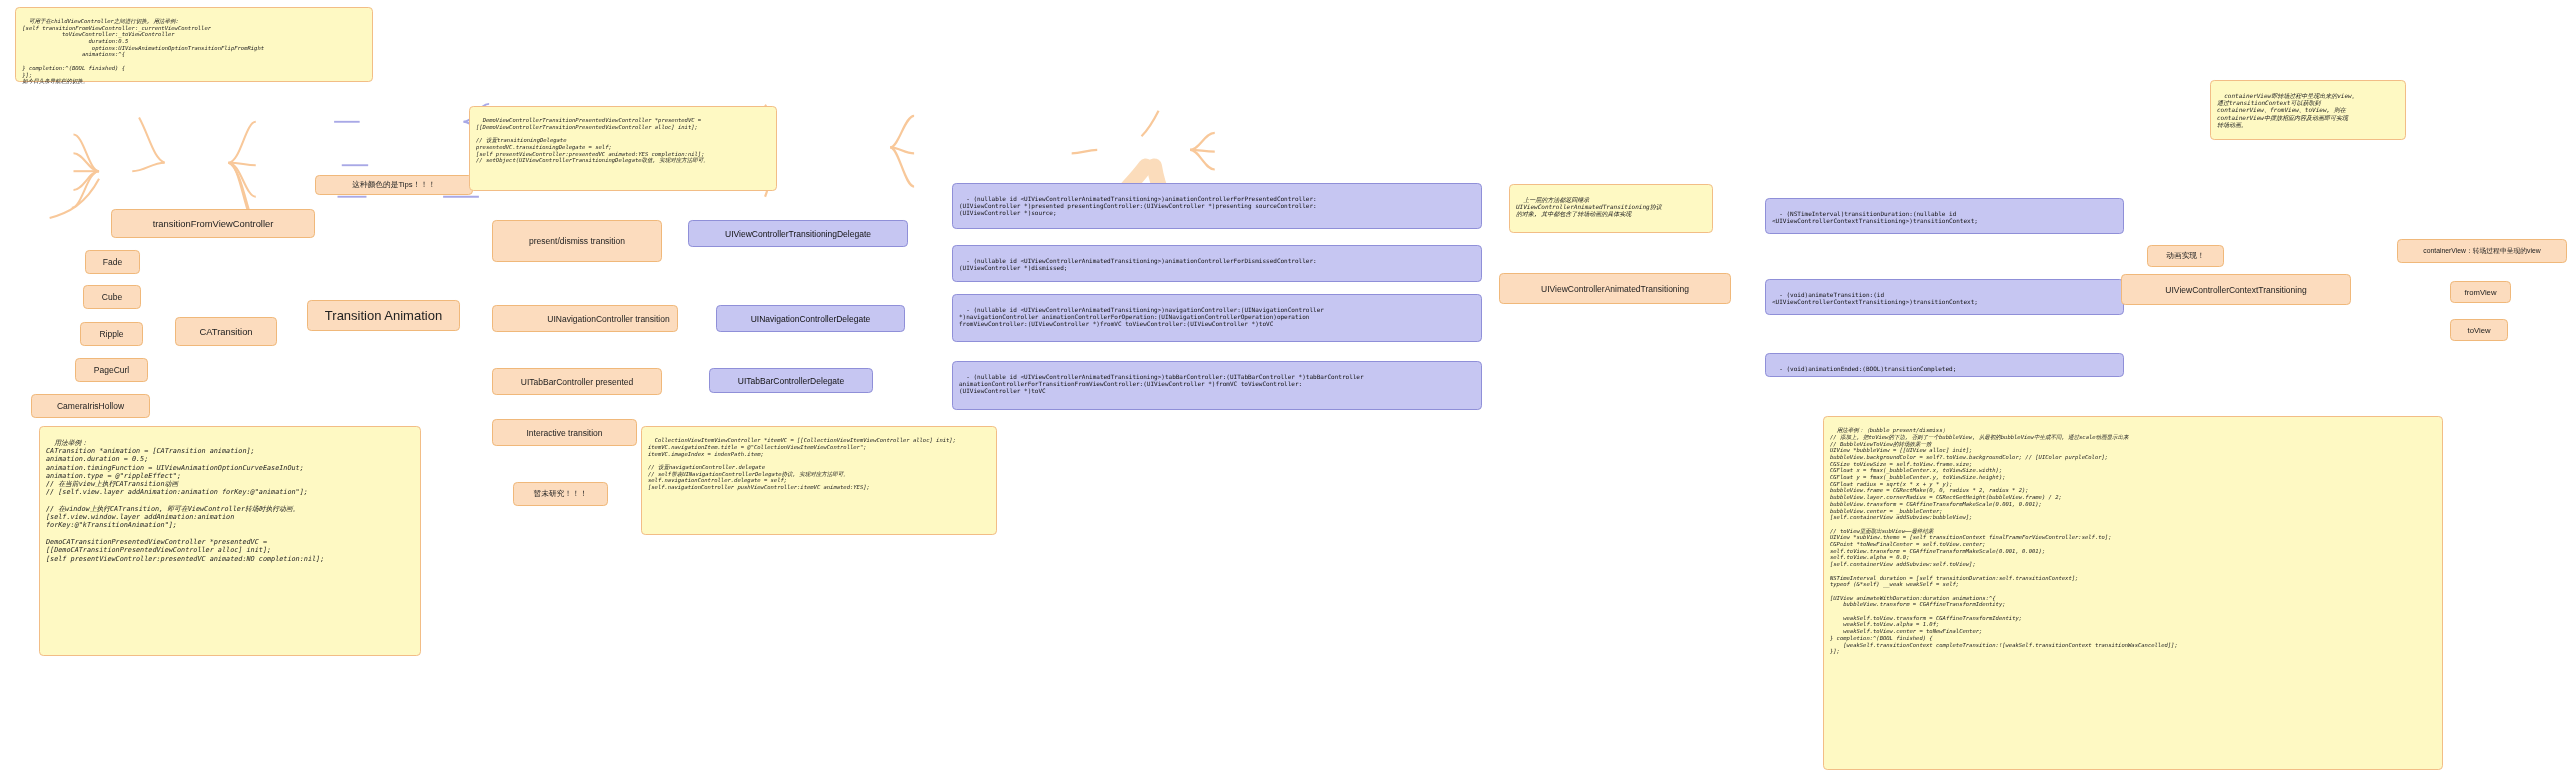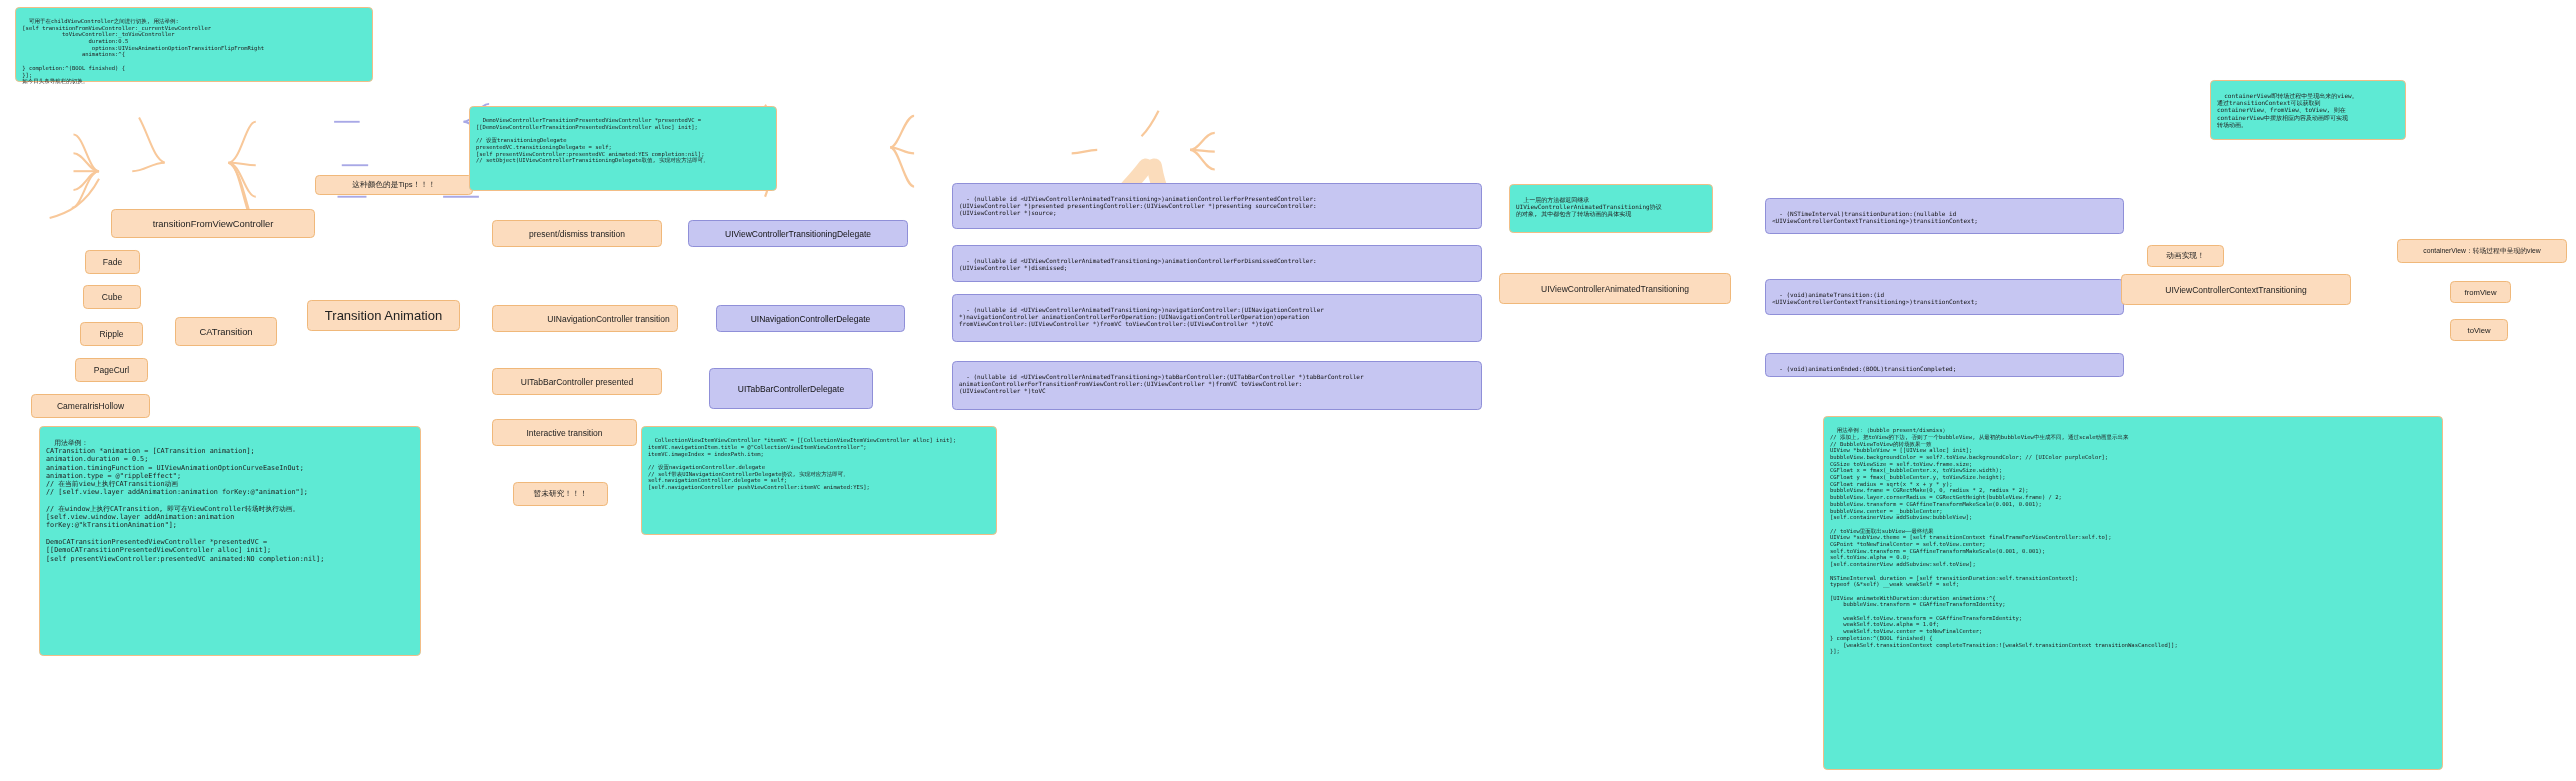--- a/index.html
+++ b/index.html
@@ -2,21 +2,21 @@
 <html style="font-size:13.6px"><head>
 <meta charset="utf-8">
 <style>
   html,body{margin:0;padding:0;background:#ffffff;}
   body{width:2576px;height:781px;position:relative;font-family:"Liberation Sans",sans-serif;overflow:hidden;}
   #canvas{position:absolute;inset:0;border-radius:19px;}
   svg.links{position:absolute;left:0;top:0;width:2576px;height:781px;pointer-events:none;}
   .node{position:absolute;box-sizing:border-box;border-radius:4.3px;border:0.9px solid #9b9bdc;}
   .n-orange{background:#fcdcbe;border:0.9px solid #f0b87a;color:#222;}
   .n-purple{background:#c6c6f2;border:0.9px solid #8f8fd8;color:#111;}
-  .n-orange-l{background:#5eead4;border:0.9px solid #f2bd86;color:#222;}
+  .n-orange-l{background:#fef9c3;border:0.9px solid #f2bd86;color:#222;font-style:italic;}
   .center{display:flex;align-items:center;justify-content:center;text-align:center;}
   .pad{padding:3.4px 6px;}
   .code{font-family:"DejaVu Sans Mono",monospace;white-space:pre-wrap;line-height:1.22;}
   .t9{font-size:7.7px;}
   .t8{font-size:6.8px;}
   .t7{font-size:6px;}
   .t65{font-size:5.5px;}
   .t10{font-size:8.5px;}
   .t11{font-size:9.4px;}
   .t12{font-size:13px;}
@@ -125,21 +125,21 @@
 </div>
 
 <div class="node n-orange center t11" style="left:175px;top:317px;width:102px;height:29px;">
   <span>CATransition</span>
 </div>
 
 <div class="node n-orange center t12" style="left:307px;top:300px;width:153px;height:31px;">
   <span>Transition Animation</span>
 </div>
 
-<div class="node n-orange center t10" style="left:492px;top:220px;width:170px;height:27px;">
+<div class="node n-orange center t10" style="left:492px;top:220px;width:170px;height:42px;">
   <span>present/dismiss transition</span>
 </div>
 <div class="node n-orange center t10" style="left:492px;top:305px;width:186px;height:27px;padding-left:47px;">
   <span>UINavigationController transition</span>
 </div>
 <div class="node n-orange center t10" style="left:492px;top:368px;width:170px;height:27px;">
   <span>UITabBarController presented</span>
 </div>
 <div class="node n-orange center t10" style="left:492px;top:419px;width:145px;height:27px;">
   <span>Interactive transition</span>
@@ -147,21 +147,21 @@
 <div class="node n-orange center t9" style="left:513px;top:482px;width:95px;height:24px;">
   <span>暂未研究！！！</span>
 </div>
 
 <div class="node n-purple center t10" style="left:688px;top:220px;width:220px;height:27px;">
   <span>UIViewControllerTransitioningDelegate</span>
 </div>
 <div class="node n-purple center t10" style="left:716px;top:305px;width:189px;height:27px;">
   <span>UINavigationControllerDelegate</span>
 </div>
-<div class="node n-purple center t10" style="left:709px;top:368px;width:164px;height:41px;">
+<div class="node n-purple center t10" style="left:709px;top:368px;width:164px;height:25px;">
   <span>UITabBarControllerDelegate</span>
 </div>
 
 <div class="node n-purple pad code t7" style="left:952px;top:183px;width:530px;height:46px;">
   <span>- (nullable id &lt;UIViewControllerAnimatedTransitioning&gt;)animationControllerForPresentedController:
 (UIViewController *)presented presentingController:(UIViewController *)presenting sourceController:
 (UIViewController *)source;</span>
 </div>
 <div class="node n-purple pad code t7" style="left:952px;top:245px;width:530px;height:37px;">
   <span>- (nullable id &lt;UIViewControllerAnimatedTransitioning&gt;)animationControllerForDismissedController:

